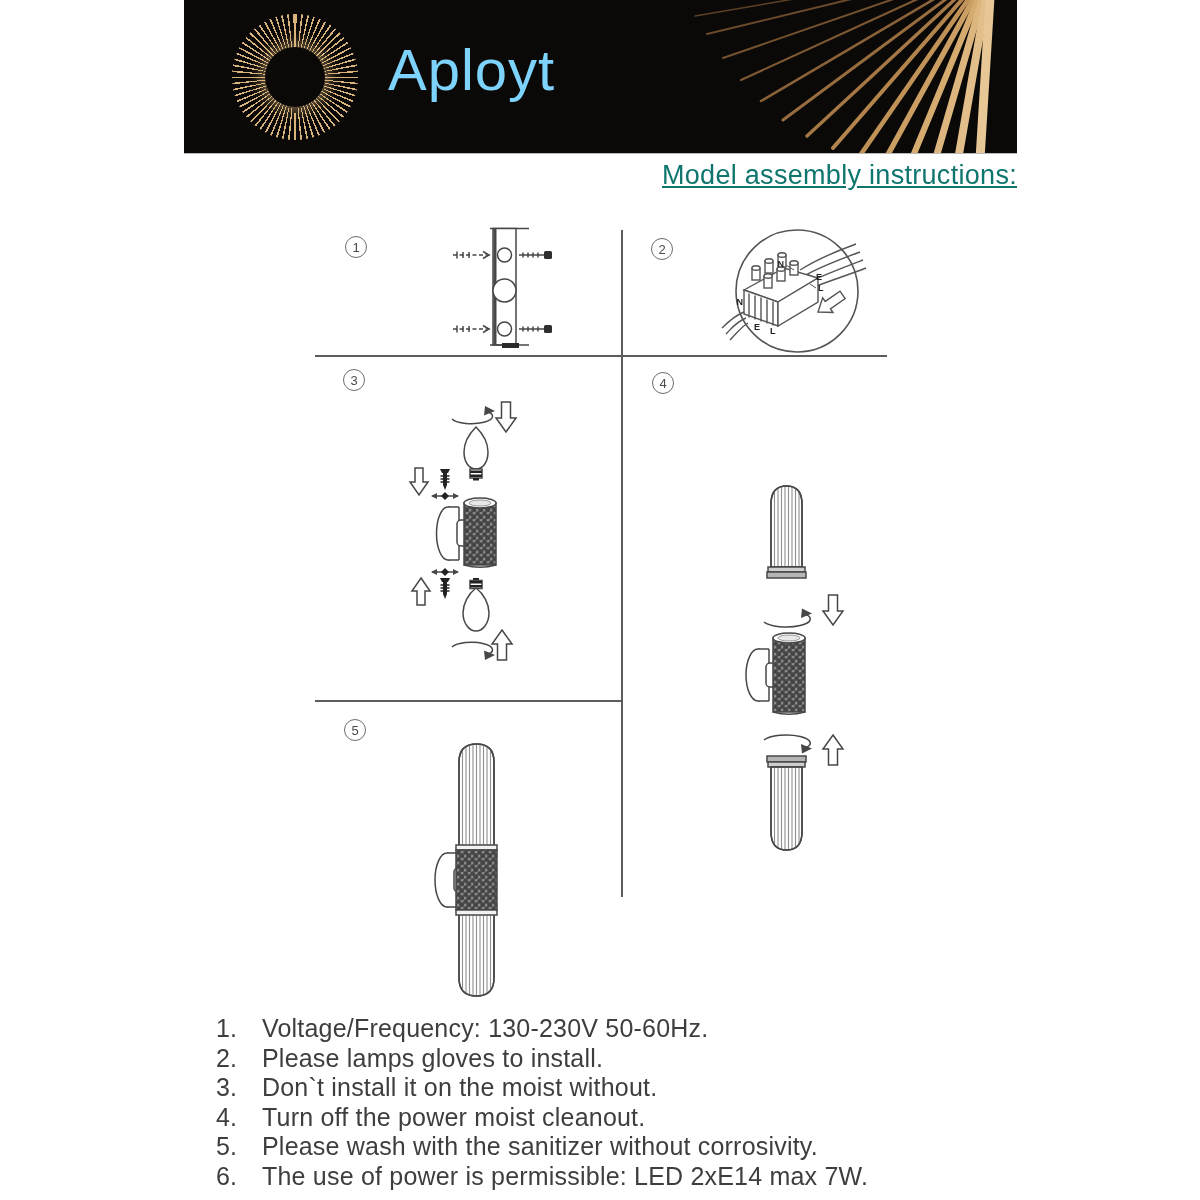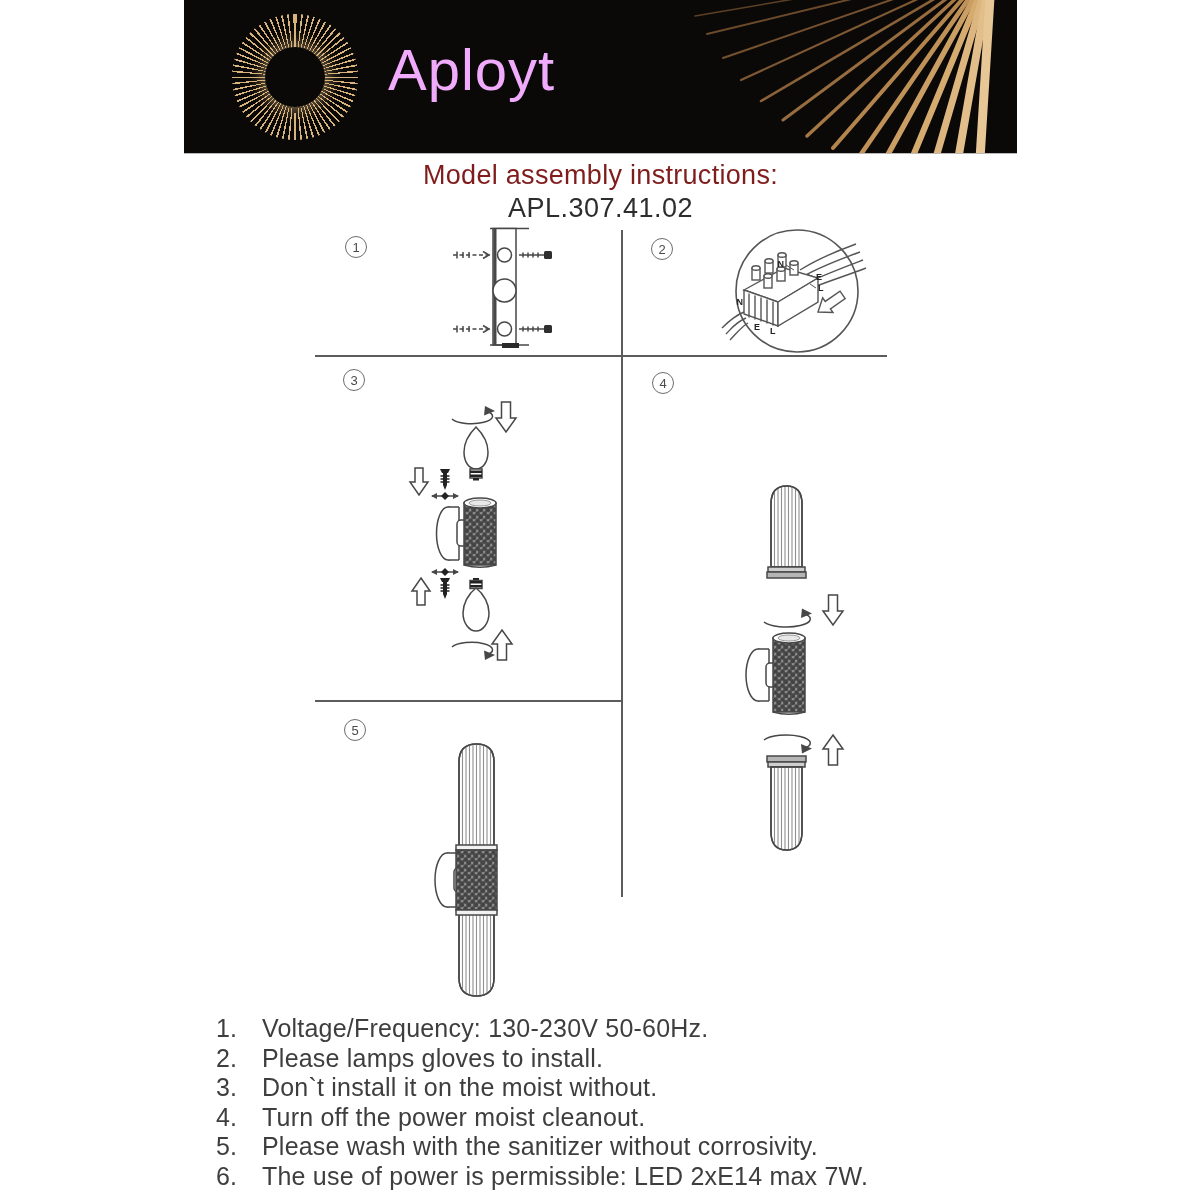--- a/index.html
+++ b/index.html
@@ -9,25 +9,25 @@
     -webkit-font-smoothing:antialiased;overflow:hidden;
   }
   .sheet{position:absolute;left:184px;top:0;width:833px;height:1200px;background:#fff;}
 
   
   .banner{position:absolute;left:0;top:0;width:833px;height:153px;background:#0b0907;overflow:hidden;border-bottom:1px solid #b9b9b9;}
   .burst{position:absolute;left:48px;top:14px;width:126px;height:126px;border-radius:50%;
     background:repeating-conic-gradient(from 0deg,#d9b37c 0deg 1.6deg,rgba(0,0,0,0) 1.6deg 5.6deg);}
   .burst::after{content:'';position:absolute;inset:33px;background:#0b0907;border-radius:50%;
     box-shadow:0 0 14px 4px rgba(222,186,132,.55);}
-  .brand{position:absolute;left:204px;top:36px;font-size:58px;color:#f0abfc;letter-spacing:1px;font-weight:400;}
+  .brand{position:absolute;left:204px;top:36px;font-size:58px;color:#7dd3fc;letter-spacing:1px;font-weight:400;}
   .rays{position:absolute;right:0;top:0;}
 
   
-  .doc-title{position:absolute;left:0;top:160px;width:833px;text-align:center;font-size:27px;color:#7f1d1d;letter-spacing:.3px;}
+  .doc-title{position:absolute;left:0;top:160px;width:833px;text-align:right;font-size:27px;color:#0f766e;letter-spacing:.3px;text-decoration:underline;}
   .doc-model{position:absolute;left:0;top:193px;width:833px;text-align:center;font-size:27px;color:#2d2d2d;letter-spacing:.5px;}
 
   
   .divider{position:absolute;background:#5c5c5c;}
   .marker{position:absolute;width:22px;height:22px;border:1.5px solid #6d6d6d;border-radius:50%;
     color:#4a4a4a;font-size:13px;line-height:22px;text-align:center;background:#fff;box-sizing:border-box;}
   .panel{position:absolute;}
 
   
   .instructions{position:absolute;left:184px;top:1014px;width:860px;color:#3e3e3e;}
@@ -60,21 +60,20 @@
         <line x1="315" y1="-35" x2="208" y2="160" stroke="#cb9f63" stroke-width="5.4"></line>
         <line x1="315" y1="-35" x2="234" y2="161" stroke="#d5ab70" stroke-width="6.2"></line>
         <line x1="315" y1="-35" x2="258" y2="161" stroke="#dcb67e" stroke-width="7"></line>
         <line x1="315" y1="-35" x2="281" y2="160" stroke="#e2bf8a" stroke-width="8"></line>
         <line x1="315" y1="-35" x2="303" y2="159" stroke="#e6c795" stroke-width="9"></line>
       </g>
     </svg>
   </div>
 
   <div class="doc-title">Model assembly instructions:</div>
-  <div class="doc-model">APL.307.41.02</div>
 </div>
 
 <div class="divider" style="left:315px;top:355px;width:572px;height:2px;"></div>
 <div class="divider" style="left:315px;top:700px;width:308px;height:2px;"></div>
 <div class="divider" style="left:621px;top:230px;width:2px;height:667px;"></div>
 
 <div class="marker" style="left:345px;top:236px;">1</div>
 <div class="marker" style="left:651px;top:238px;">2</div>
 <div class="marker" style="left:343px;top:369px;">3</div>
 <div class="marker" style="left:652px;top:372px;">4</div>

